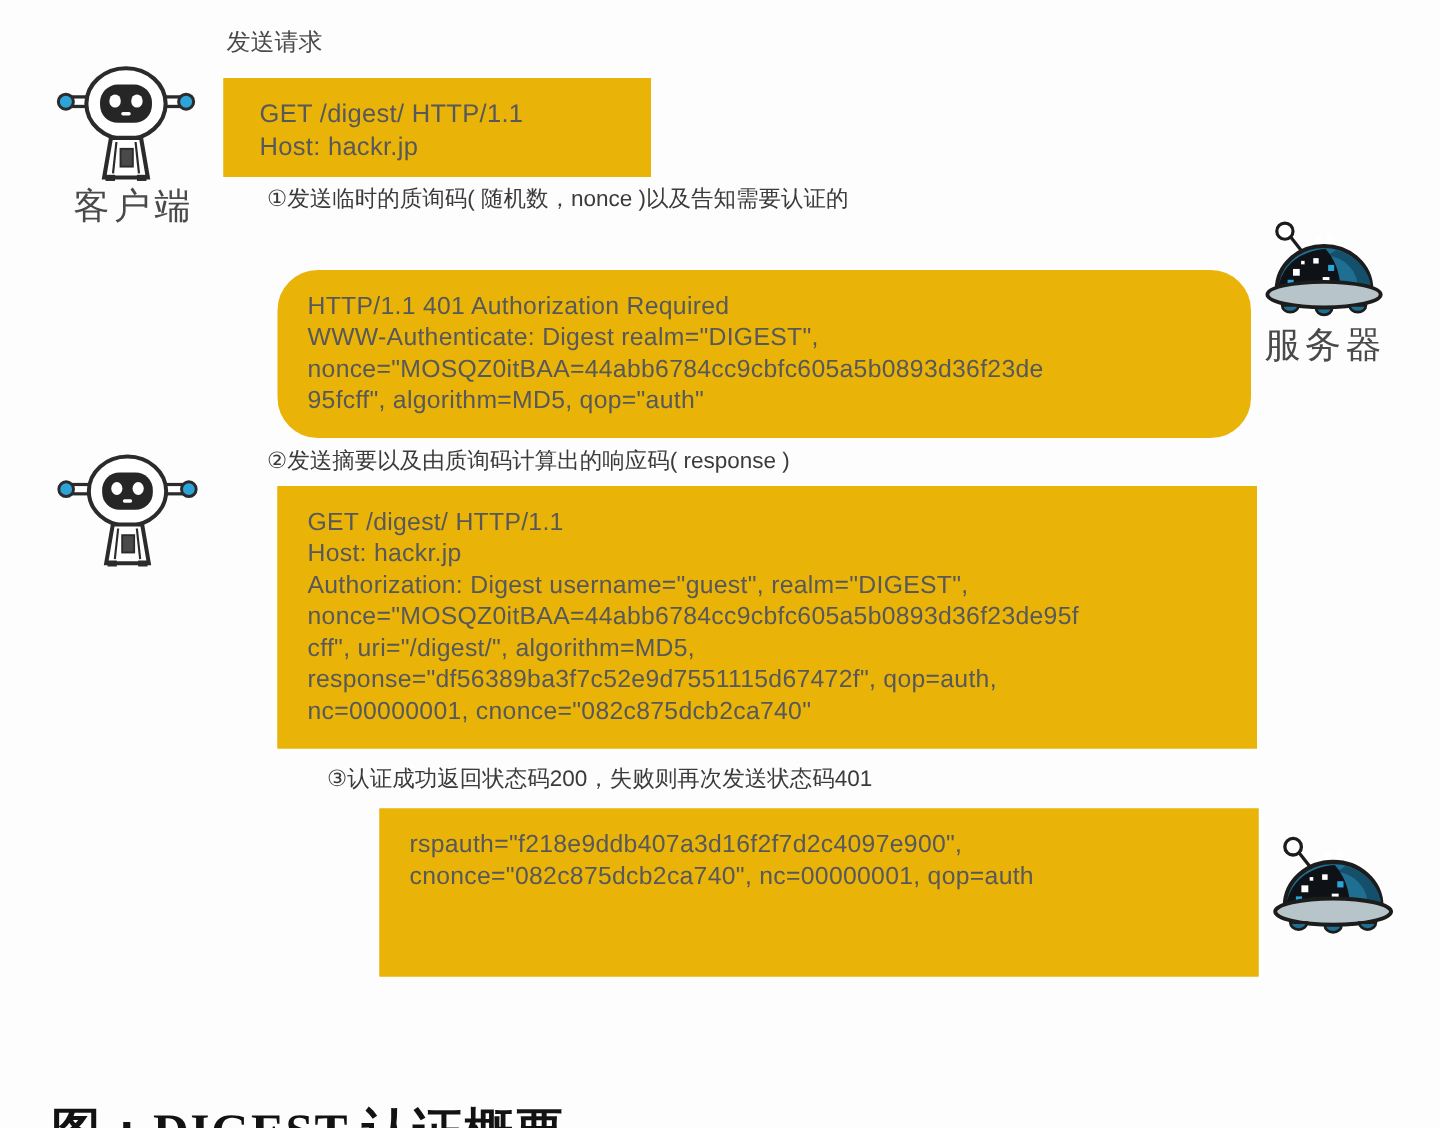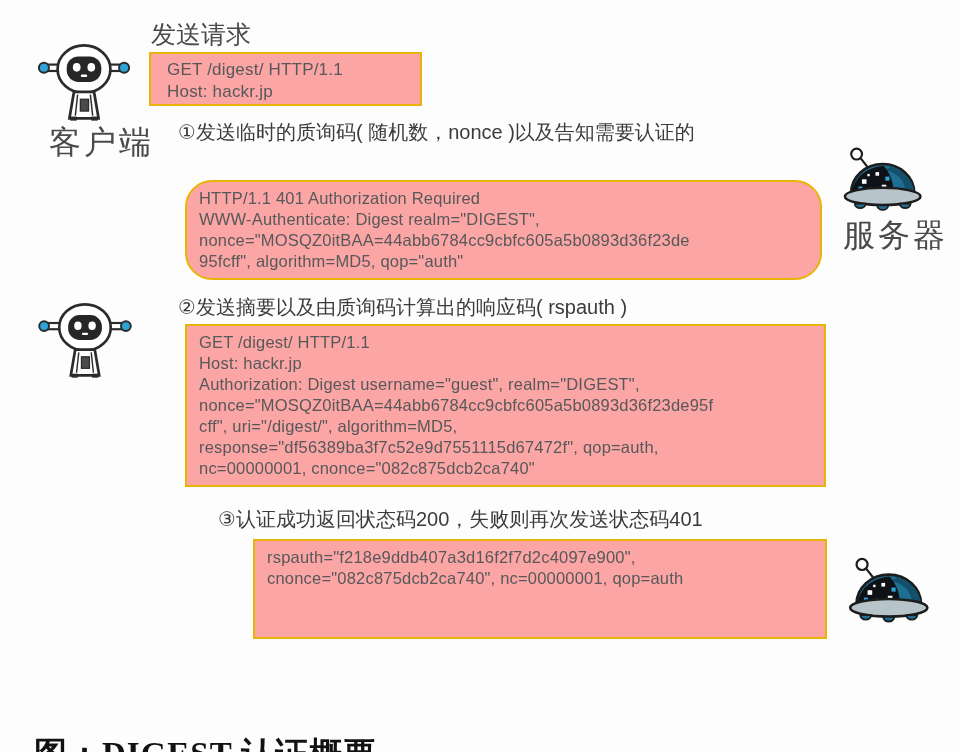--- a/index.html
+++ b/index.html
@@ -2,30 +2,30 @@
 <html><head>
 <meta charset="utf-8">
 <style>
   html,body{margin:0;padding:0;background:#ffffff;}
   #stage{
     position:relative;width:960px;height:752px;background:#fdfdfd;overflow:hidden;
     font-family:"Liberation Sans","DejaVu Sans",sans-serif;color:#3f3f3f;
   }
   .abs{position:absolute;}
   .httpbox{
-    position:absolute;background:#fca5a5;border:2px solid #eab308;
+    position:absolute;background:#eab308;border:8px solid #eab308;
     color:#57585a;font-size:16.5px;line-height:21px;letter-spacing:.2px;
     padding:6px 12px;white-space:nowrap;overflow:hidden;
   }
   .httpbox div{white-space:nowrap;}
   .steptext{
-    position:absolute;color:#3b3b3b;font-size:20px;line-height:27px;white-space:nowrap;
+    position:absolute;color:#3b3b3b;font-size:15px;line-height:27px;white-space:nowrap;
   }
-  .smalllabel{position:absolute;color:#4a4a4a;font-size:25px;white-space:nowrap;}
-  .actorlabel{position:absolute;color:#4a4a4a;font-size:32px;letter-spacing:3px;white-space:nowrap;}
+  .smalllabel{position:absolute;color:#4a4a4a;font-size:16px;white-space:nowrap;}
+  .actorlabel{position:absolute;color:#4a4a4a;font-size:24px;letter-spacing:3px;white-space:nowrap;}
   #caption{
     position:absolute;left:34px;top:690px;
     font-family:"Liberation Serif","DejaVu Serif",serif;font-weight:700;
     font-size:33px;color:#121212;letter-spacing:1px;white-space:nowrap;margin-top:42px;
   }
   svg{display:block;}
 </style>
 </head>
 <body>
 
@@ -87,21 +87,21 @@
       <rect x="56" y="34" width="4.5" height="4.5" fill="#2da4d8"></rect>
       <rect x="36" y="31" width="2.6" height="2.6" fill="#ffffff"></rect>
       <ellipse cx="53" cy="56" rx="42" ry="9.5" fill="#b7c4ca" stroke="#1c1c1c" stroke-width="2.8"></ellipse>
       <path d="M22 64 A 6 5 0 0 0 34 64 Z" fill="#1e6f91" stroke="#1c1c1c" stroke-width="2"></path>
       <path d="M47 66 A 6 5 0 0 0 59 66 Z" fill="#1e6f91" stroke="#1c1c1c" stroke-width="2"></path>
       <path d="M72 64 A 6 5 0 0 0 84 64 Z" fill="#1e6f91" stroke="#1c1c1c" stroke-width="2"></path>
     </svg>
   </div>
   <div class="actorlabel" style="left:843px;top:214px;">服务器</div>
 
-  <div class="steptext" style="left:178px;top:294px;">②发送摘要以及由质询码计算出的响应码( rspauth )</div>
+  <div class="steptext" style="left:178px;top:294px;">②发送摘要以及由质询码计算出的响应码( response )</div>
 
   <div class="abs" style="left:32px;top:299px;width:106px;height:80px;">
     <svg viewBox="0 0 110 90" width="106" height="80">
       <rect x="13" y="27" width="15" height="7" fill="#ffffff" stroke="#2b2b2b" stroke-width="2.4"></rect>
       <rect x="82" y="27" width="15" height="7" fill="#ffffff" stroke="#2b2b2b" stroke-width="2.4"></rect>
       <circle cx="9" cy="30.5" r="5.5" fill="#2da4d8" stroke="#2b2b2b" stroke-width="2.2"></circle>
       <circle cx="101" cy="30.5" r="5.5" fill="#2da4d8" stroke="#2b2b2b" stroke-width="2.2"></circle>
       <ellipse cx="55" cy="32" rx="29" ry="26" fill="#ffffff" stroke="#2b2b2b" stroke-width="3"></ellipse>
       <rect x="36" y="18" width="38" height="28" rx="13" fill="#262626"></rect>
       <ellipse cx="47" cy="30" rx="4.2" ry="4.8" fill="#ffffff"></ellipse>

